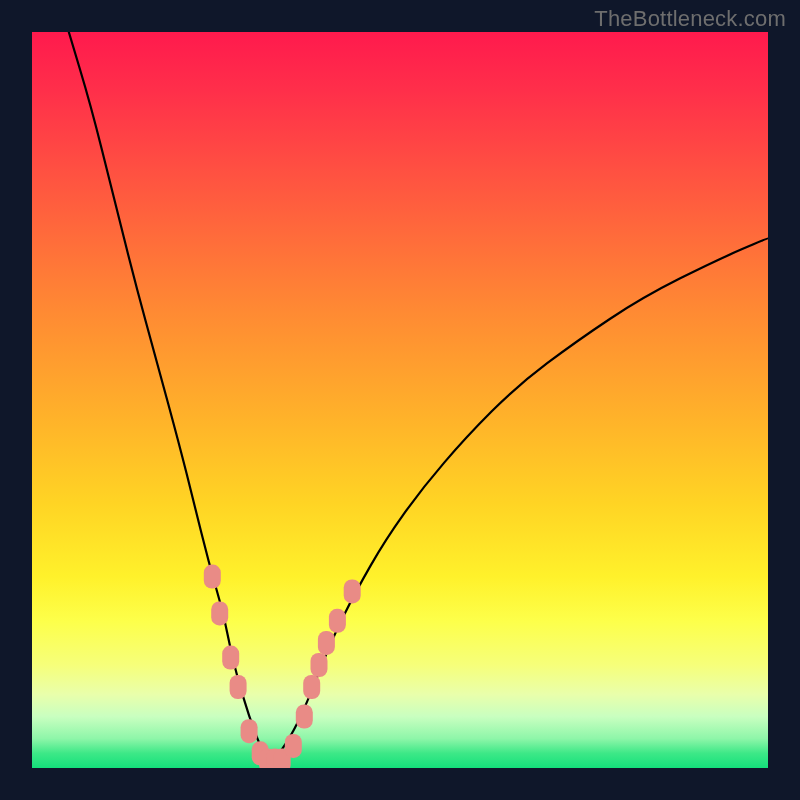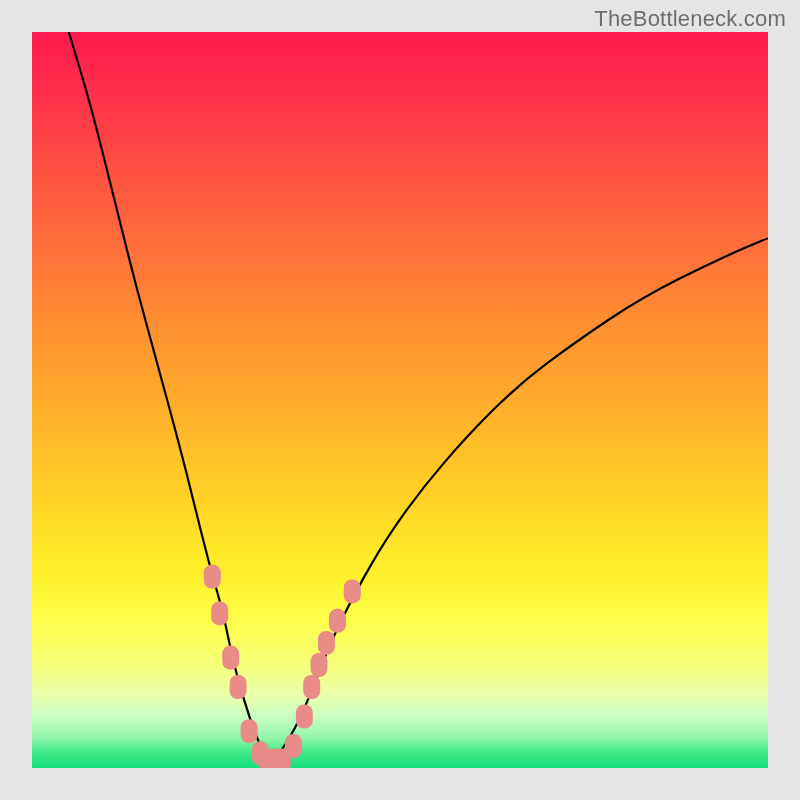--- a/index.html
+++ b/index.html
@@ -10,21 +10,21 @@
     overflow: hidden;
     background: #000;
     font-family: Arial, Helvetica, sans-serif;
   }
   .frame {
     position: absolute;
     top: 0;
     left: 0;
     width: 800px;
     height: 800px;
-    background: #e5e5e5;
+    background: #0f172a;
   }
   .plot-area {
     position: absolute;
     top: 32px;
     left: 32px;
     width: 736px;
     height: 736px;
     overflow: hidden;
   }
   

